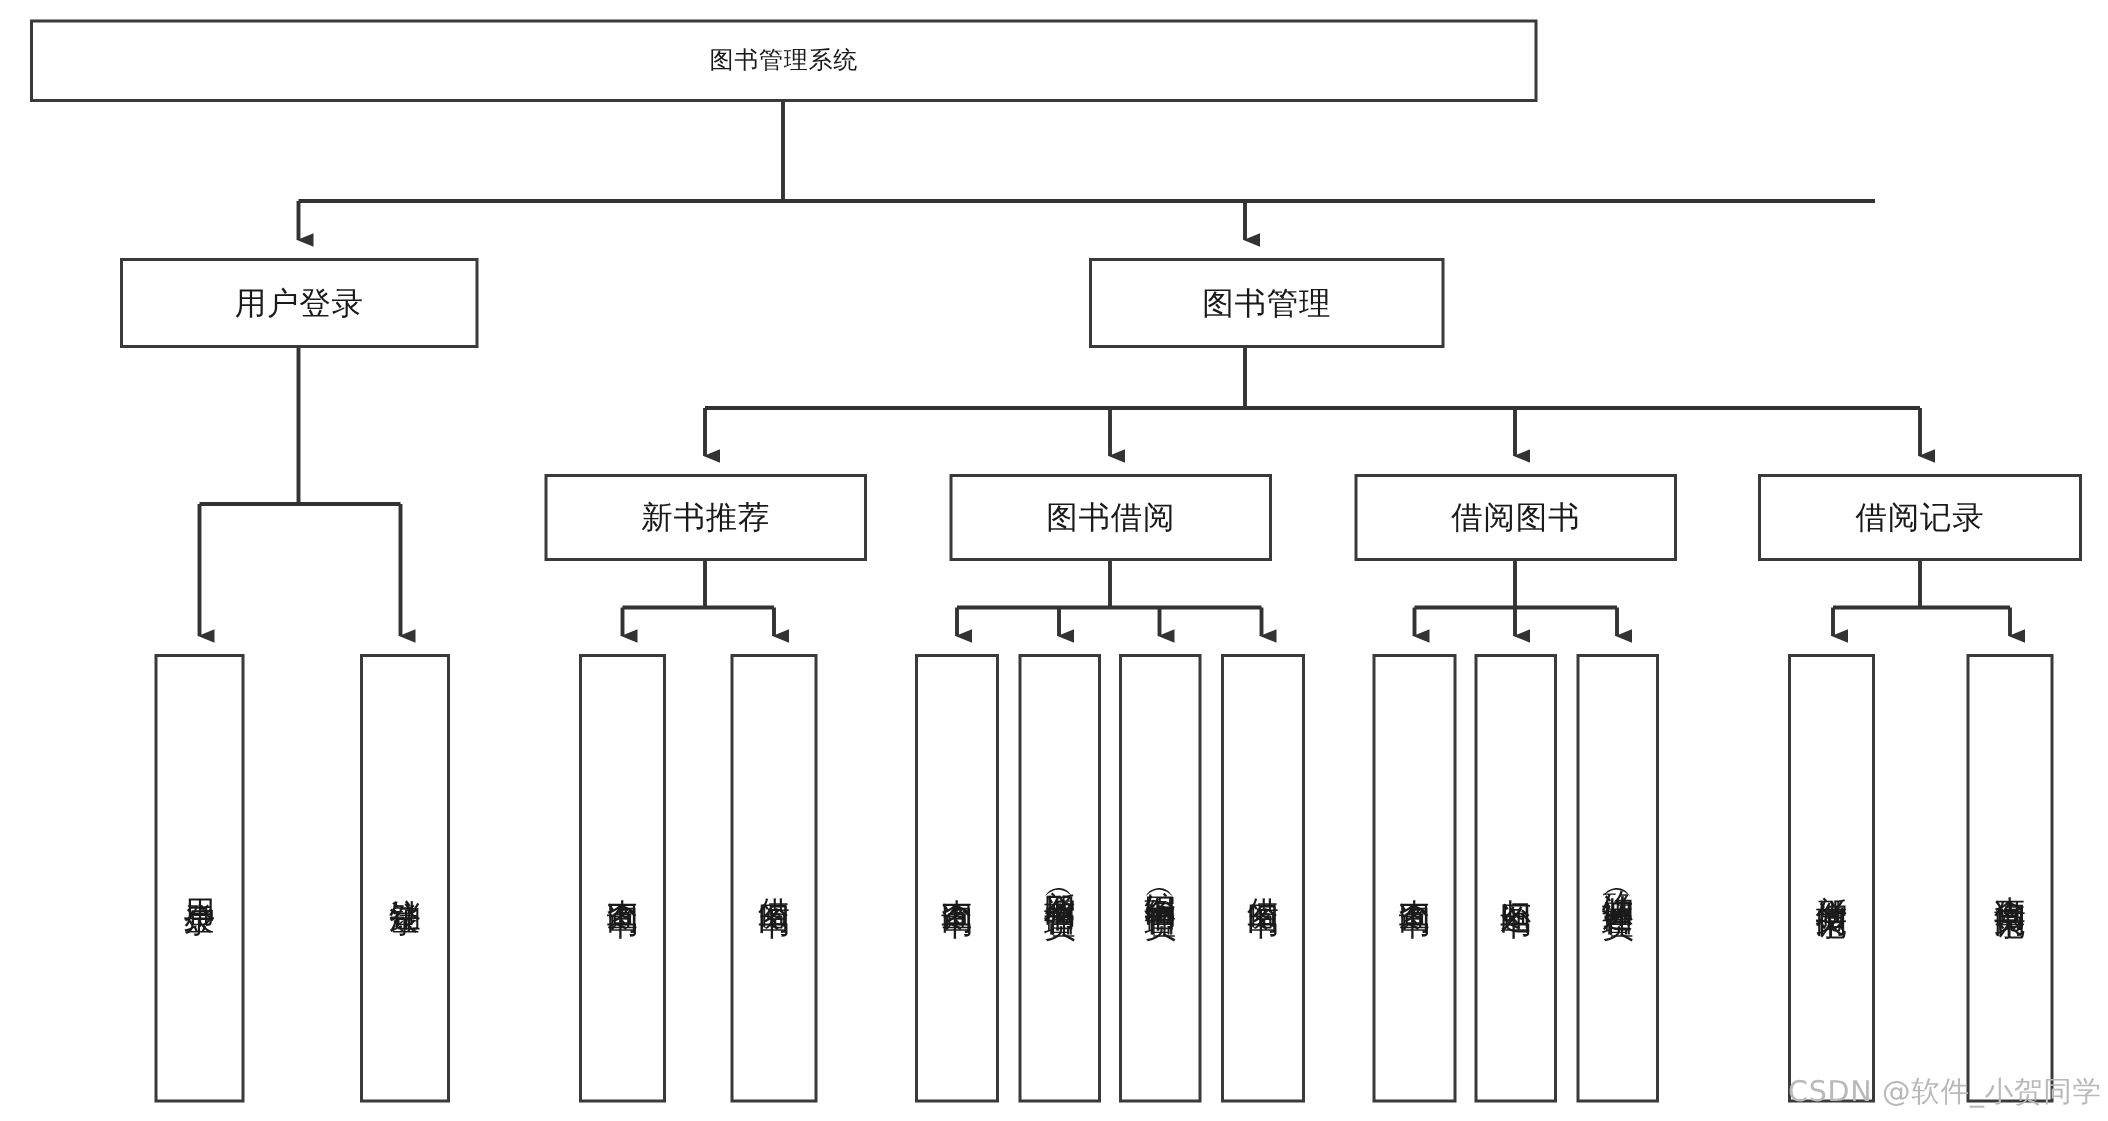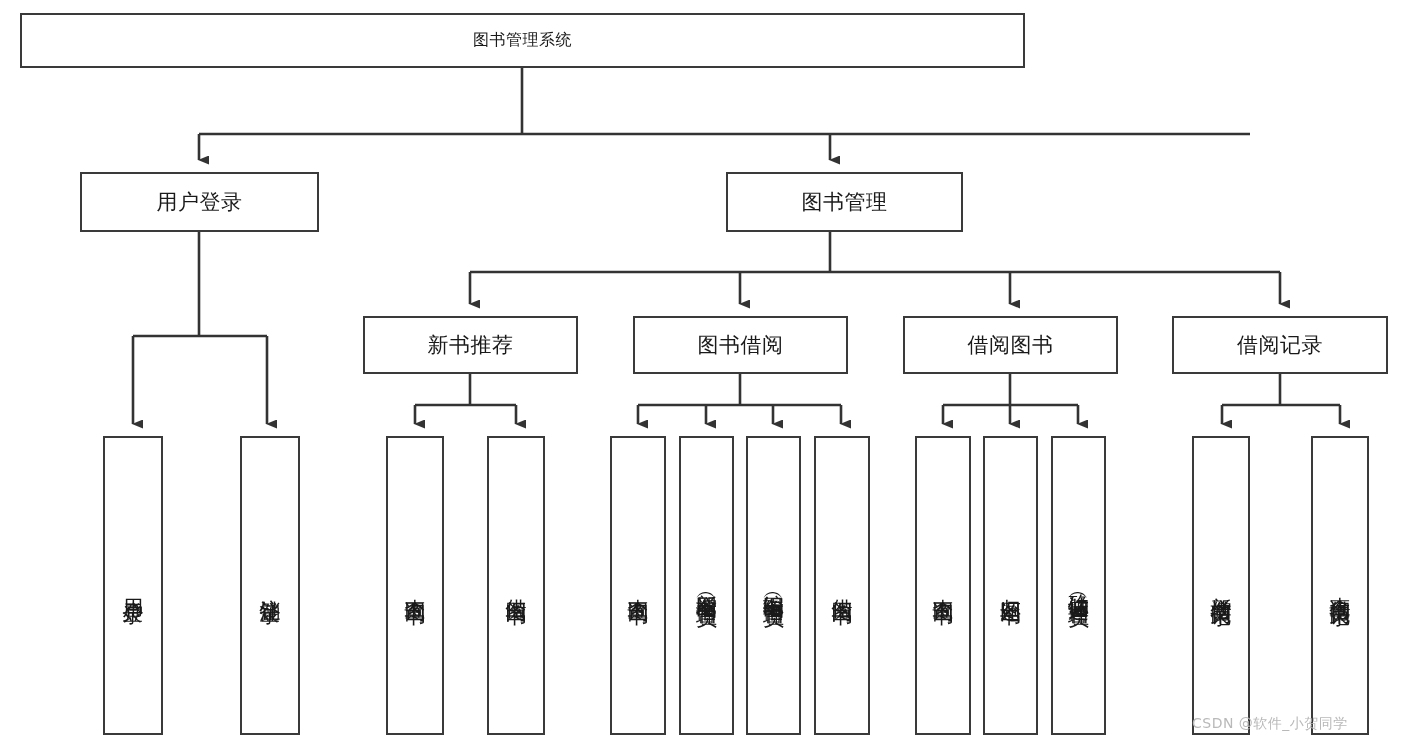--- a/index.html
+++ b/index.html
@@ -59,21 +59,21 @@
     writing-mode: vertical-rl;
     text-orientation: upright;
     font-size: 21px;
     line-height: 1.05;
     letter-spacing: 2px;
     max-height: 100%;
   }
   .watermark {
     position: absolute;
     color: #b9b9b9;
-    font-size: 14px;
+    font-size: 19px;
     white-space: nowrap;
     z-index: 5;
     letter-spacing: 0.5px;
   }
 </style>
 </head>
 <body>
 
 <div id="canvas">
 

